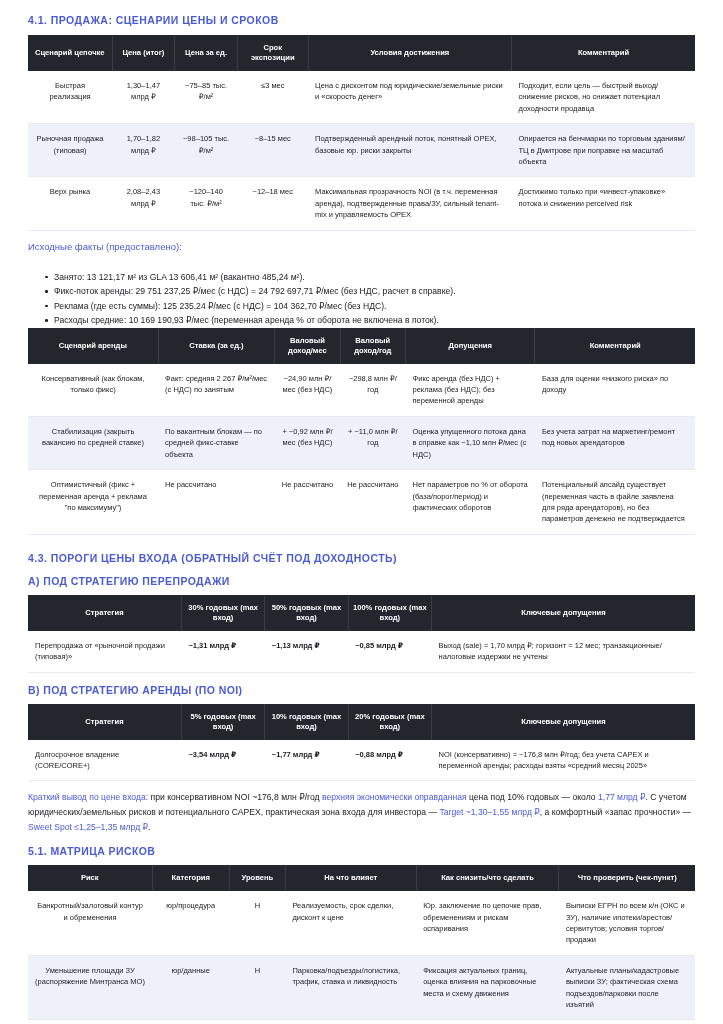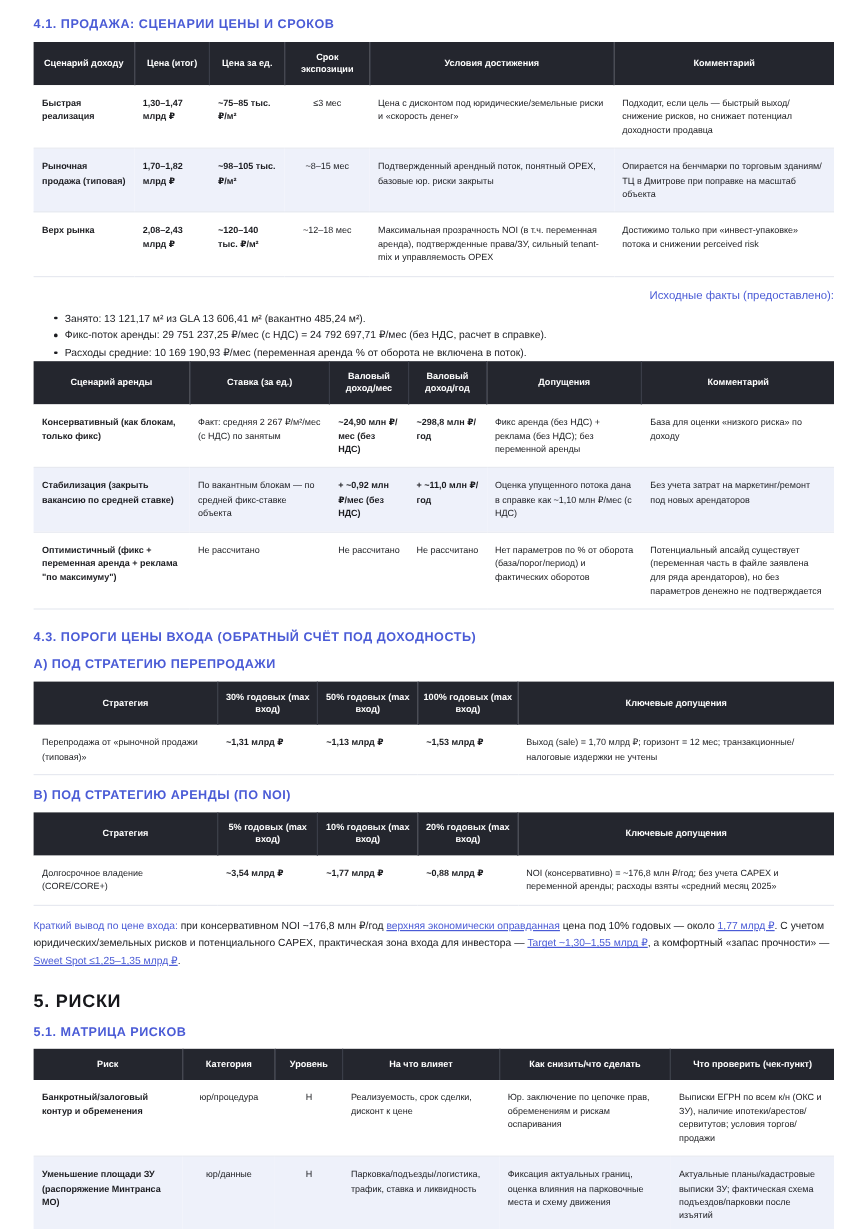--- a/index.html
+++ b/index.html
@@ -42,23 +42,22 @@
     font-size: 10.5px;
     font-weight: 700;
     color: #4a5bd6;
     letter-spacing: 0.4px;
     margin: 11px 0 8px 0;
     text-transform: uppercase;
   }
   p.lead {
     font-size: 9.5px;
     color: #4a5bd6;
-    margin: 10px 0 6px 0;
+    margin: 10px 0 18px 0;
     font-weight: 400;
-    text-align: right;
   }
   ul.facts {
     margin: 0 0 0 0;
     padding-left: 17px;
     list-style: none;
   }
   ul.facts li {
     font-size: 8.6px;
     line-height: 14.5px;
     color: #1b1c20;
@@ -97,21 +96,21 @@
   table.grid tbody td {
     font-size: 7.5px;
     line-height: 11.4px;
     padding: 9px 7px;
     vertical-align: top;
     border-bottom: 1px solid #e7e9f0;
     color: #1b1c20;
   }
   table.grid tbody tr:nth-child(even) td { background: #eef1fa; }
   table.grid tbody tr:nth-child(odd)  td { background: #ffffff; }
-  td.accent { color: #4a5bd6; font-weight: 700; }
+  td.accent { color: #4a5bd6; font-weight: 400; text-align: center; }
   td.accent-plain { color: #4a5bd6; }
   td.center { text-align: center; }
   td.num { color: #4a5bd6; font-weight: 700; text-align: left; }
   
   .t-sale col.c1 { width: 12.6%; }
   .t-sale col.c2 { width: 9.4%; }
   .t-sale col.c3 { width: 9.4%; }
   .t-sale col.c4 { width: 10.6%; }
   .t-sale col.c5 { width: 30.5%; }
   .t-sale col.c6 { width: 27.5%; }
@@ -136,41 +135,41 @@
   .t-risk col.c5 { width: 21.4%; }
   .t-risk col.c6 { width: 20.4%; }
   
   p.summary {
     font-size: 8.6px;
     line-height: 14.6px;
     color: #1b1c20;
     margin: 9px 0 0 0;
   }
   p.summary .hl { color: #4a5bd6; }
-  p.summary .hl-b { color: #4a5bd6; text-decoration: underline; }
+  p.summary .hl-b { color: #4a5bd6; }
 </style>
 </head>
 <body>
 
 <div class="page">
 
   <h2 class="sec-num">4.1. ПРОДАЖА: СЦЕНАРИИ ЦЕНЫ И СРОКОВ</h2>
 
   <table class="grid t-sale">
     <colgroup>
         <col class="c1">
         <col class="c2">
         <col class="c3">
         <col class="c4">
         <col class="c5">
         <col class="c6">
       </colgroup>
     <thead>
       <tr>
-        <th>Сценарий доходу</th>
+        <th>Сценарий цепочке</th>
         <th>Цена (итог)</th>
         <th>Цена за ед.</th>
         <th>Срок экспозиции</th>
         <th>Условия достижения</th>
         <th>Комментарий</th>
       </tr>
     </thead>
     <tbody>
       <tr>
         <td class="accent">Быстрая реализация</td>
@@ -196,20 +195,21 @@
         <td>Максимальная прозрачность NOI (в т.ч. переменная аренда), подтвержденные права/ЗУ, сильный tenant-mix и управляемость OPEX</td>
         <td>Достижимо только при «инвест-упаковке» потока и снижении perceived risk</td>
       </tr>
     </tbody>
   </table>
 
   <p class="lead">Исходные факты (предоставлено):</p>
   <ul class="facts">
     <li>Занято: 13 121,17 м² из GLA 13 606,41 м² (вакантно 485,24 м²).</li>
     <li>Фикс-поток аренды: 29 751 237,25 ₽/мес (с НДС) = 24 792 697,71 ₽/мес (без НДС, расчет в справке).</li>
+    <li>Реклама (где есть суммы): 125 235,24 ₽/мес (с НДС) = 104 362,70 ₽/мес (без НДС).</li>
     <li>Расходы средние: 10 169 190,93 ₽/мес (переменная аренда % от оборота не включена в поток).</li>
   </ul>
 
   <table class="grid t-rent">
     <colgroup>
         <col class="c1">
         <col class="c2">
         <col class="c3">
         <col class="c4">
         <col class="c5">
@@ -271,21 +271,21 @@
         <th>50% годовых (max вход)</th>
         <th>100% годовых (max вход)</th>
         <th>Ключевые допущения</th>
       </tr>
     </thead>
     <tbody>
       <tr>
         <td>Перепродажа от «рыночной продажи (типовая)»</td>
         <td class="num">~1,31 млрд ₽</td>
         <td class="num">~1,13 млрд ₽</td>
-        <td class="num">~1,53 млрд ₽</td>
+        <td class="num">~0,85 млрд ₽</td>
         <td>Выход (sale) = 1,70 млрд ₽; горизонт = 12 мес; транзакционные/налоговые издержки не учтены</td>
       </tr>
     </tbody>
   </table>
 
   <h3 class="sub-head">В) ПОД СТРАТЕГИЮ АРЕНДЫ (ПО NOI)</h3>
 
   <table class="grid t-thr">
     <colgroup>
         <col class="c1">
@@ -309,21 +309,20 @@
         <td class="num">~3,54 млрд ₽</td>
         <td class="num">~1,77 млрд ₽</td>
         <td class="num">~0,88 млрд ₽</td>
         <td>NOI (консервативно) = ~176,8 млн ₽/год; без учета CAPEX и переменной аренды; расходы взяты «средний месяц 2025»</td>
       </tr>
     </tbody>
   </table>
 
   <p class="summary"><span class="hl">Краткий вывод по цене входа:</span><span> при консервативном NOI ~176,8 млн ₽/год </span><span class="hl-b">верхняя экономически оправданная</span><span> цена под 10% годовых — около </span><span class="hl-b">1,77 млрд ₽</span><span>. С учетом юридических/земельных рисков и потенциального CAPEX, практическая зона входа для инвестора — </span><span class="hl-b">Target ~1,30–1,55 млрд ₽</span><span>, а комфортный «запас прочности» — </span><span class="hl-b">Sweet Spot ≤1,25–1,35 млрд ₽</span><span>.</span></p>
 
-  <h1 class="big-sec">5. РИСКИ</h1>
   <h3 class="sub-head">5.1. МАТРИЦА РИСКОВ</h3>
 
   <table class="grid t-risk">
     <colgroup>
         <col class="c1">
         <col class="c2">
         <col class="c3">
         <col class="c4">
         <col class="c5">
         <col class="c6">

